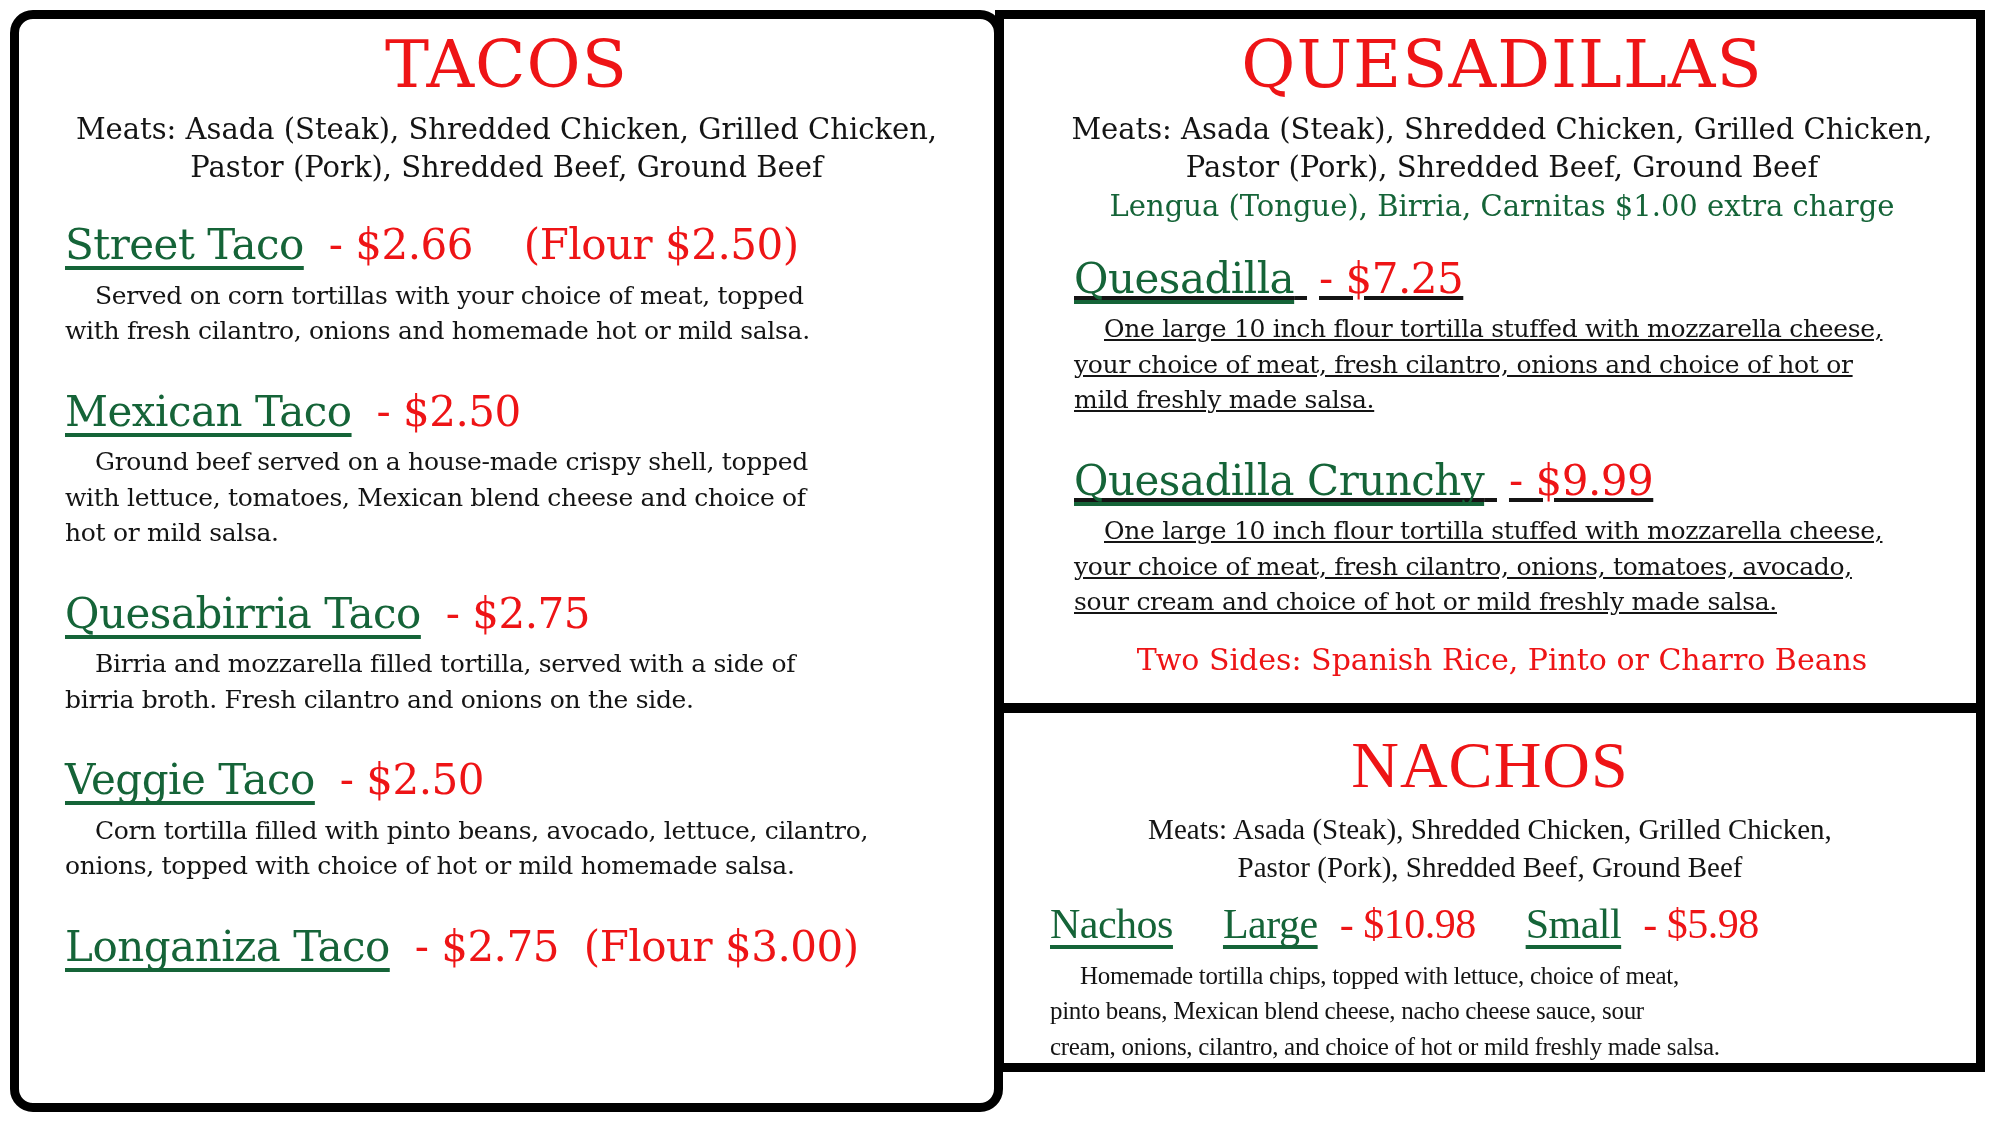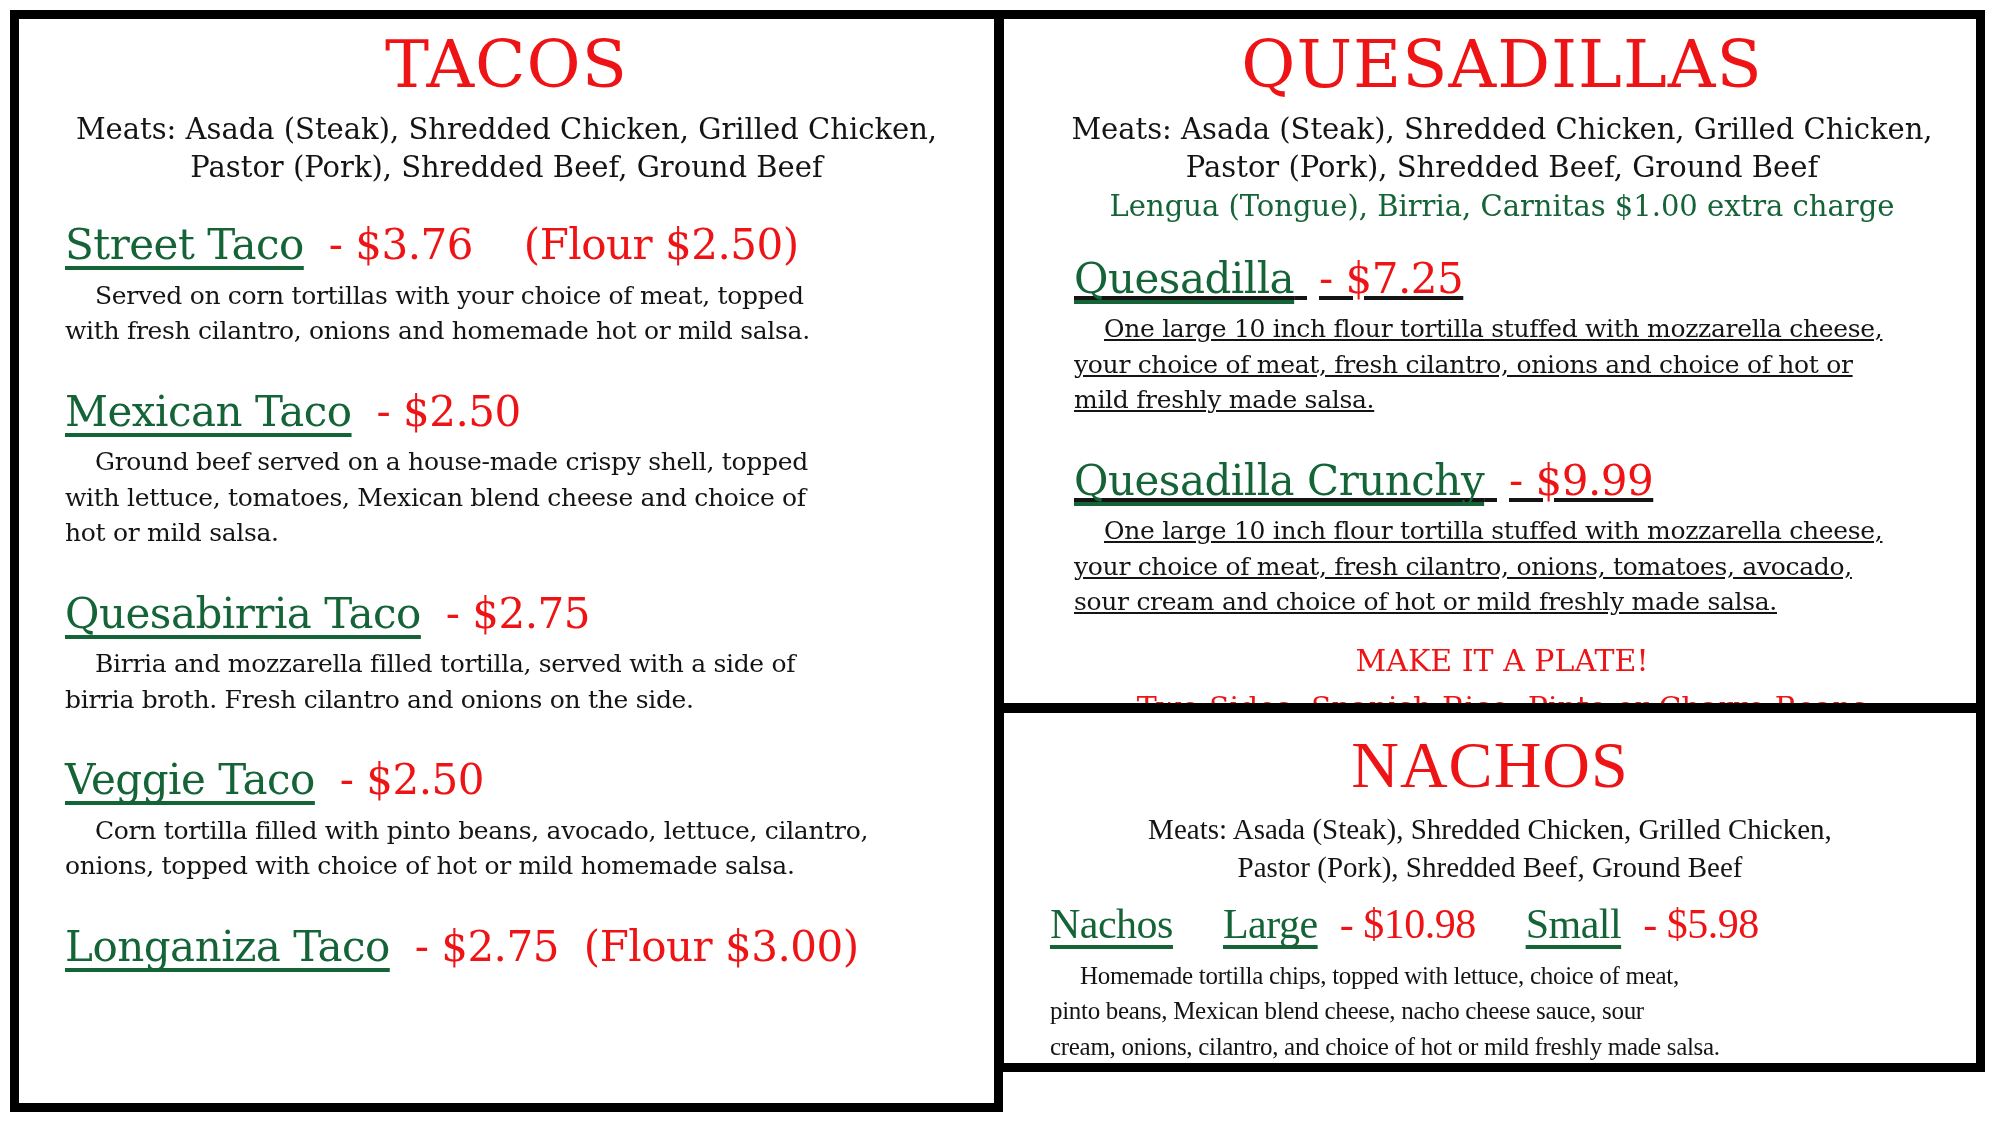--- a/index.html
+++ b/index.html
@@ -10,21 +10,21 @@
   html,body{margin:0;padding:0;background:#ffffff;}
   body{width:2000px;height:1125px;overflow:hidden;}
   .stage{
     position:relative;width:2000px;height:1125px;background:#ffffff;
     font-family:"DejaVu Serif", serif;color:var(--ink);
   }
   .panel{
     position:absolute;background:#ffffff;border:9px solid #000;
     box-sizing:border-box;text-align:center;overflow:hidden;
   }
-  .panel.tacos{left:10px;top:10px;width:993px;height:1102px;}
+  .panel.tacos{left:10px;top:10px;width:993px;height:1102px;border-radius:23px;}
   .panel.quesadillas{left:995px;top:10px;width:990px;height:702px;padding-left:24px;}
   .panel.nachos{left:995px;top:704px;width:990px;height:368px;font-family:Liberation Serif, serif;}
 
   .title{
     font-size:66px;line-height:1.1;color:var(--red);
     margin:10px 0 2px;letter-spacing:1px;font-weight:normal;
   }
   .nachos .title{margin-top:16px;}
   .meats{
     font-size:29px;line-height:1.32;margin:8px 10px 0;
@@ -66,21 +66,21 @@
 
   <section class="panel tacos">
     <h1 class="title">TACOS</h1>
     <p class="meats">Meats: Asada (Steak), Shredded Chicken, Grilled Chicken,
 Pastor (Pork), Shredded Beef, Ground Beef</p>
 
     <div class="items">
       <div class="menu-item">
         <div class="item-head">
           <span class="item-name">Street Taco</span>
-          <span class="price">- $3.76</span>
+          <span class="price">- $2.66</span>
           <span class="price flour-gap">(Flour $2.50)</span>
         </div>
         <p class="desc">Served on corn tortillas with your choice of meat, topped
 with fresh cilantro, onions and homemade hot or mild salsa.</p>
       </div>
 
       <div class="menu-item">
         <div class="item-head">
           <span class="item-name">Mexican Taco</span>
           <span class="price">- $2.50</span>
@@ -140,21 +140,20 @@
           <span class="item-name">Quesadilla Crunchy</span>
           <span class="price">- $9.99</span>
         </div>
         <p class="desc">One large 10 inch flour tortilla stuffed with mozzarella cheese,
 your choice of meat, fresh cilantro, onions, tomatoes, avocado,
 sour cream and choice of hot or mild freshly made salsa.</p>
       </div>
     </div>
 
     <div class="plate-callout">
-      <p class="plate-title">MAKE IT A PLATE!</p>
       <p class="plate-sides">Two Sides: Spanish Rice, Pinto or Charro Beans</p>
     </div>
   </section>
 
   <section class="panel nachos">
     <h1 class="title">NACHOS</h1>
     <p class="meats">Meats: Asada (Steak), Shredded Chicken, Grilled Chicken,
 Pastor (Pork), Shredded Beef, Ground Beef</p>
 
     <div class="items">

